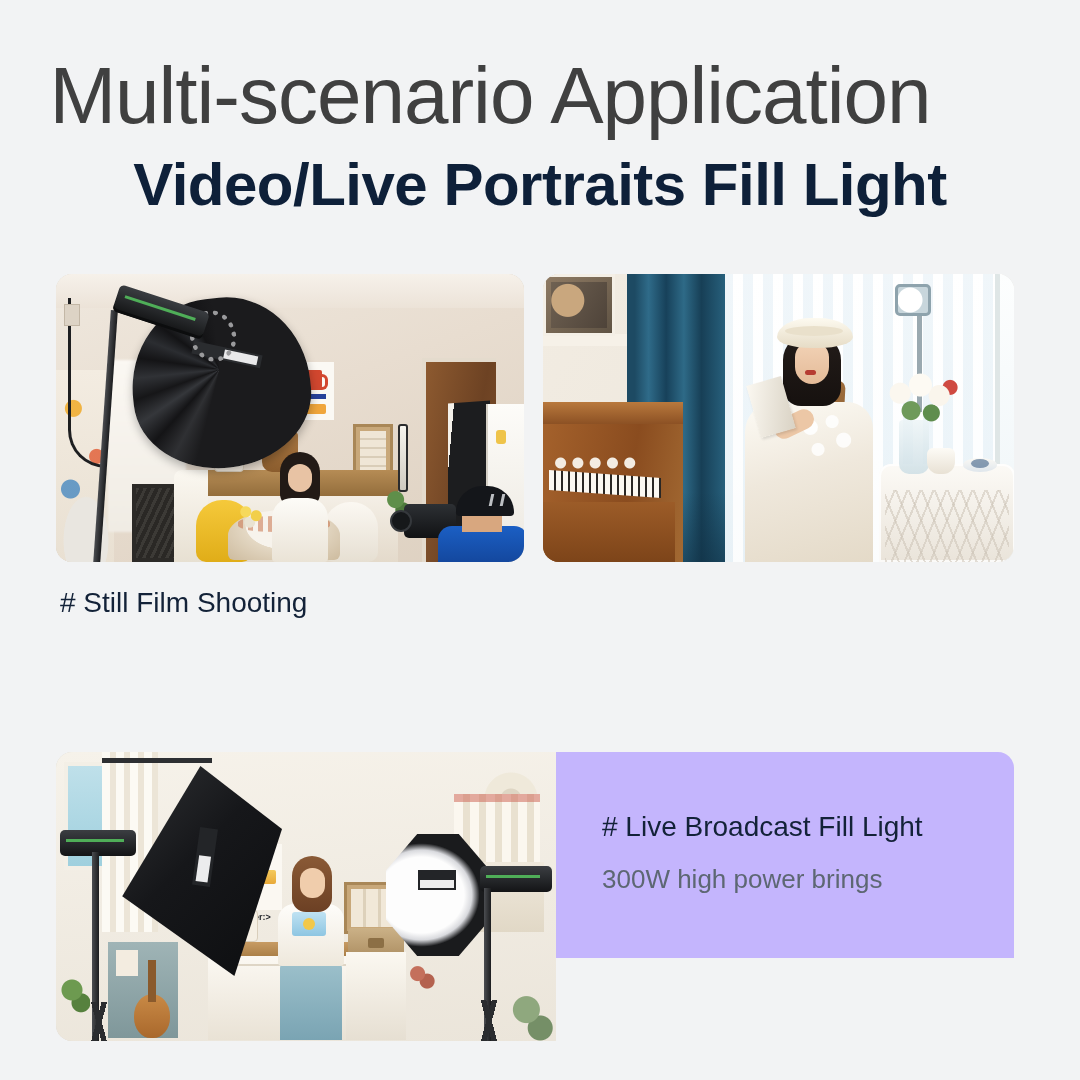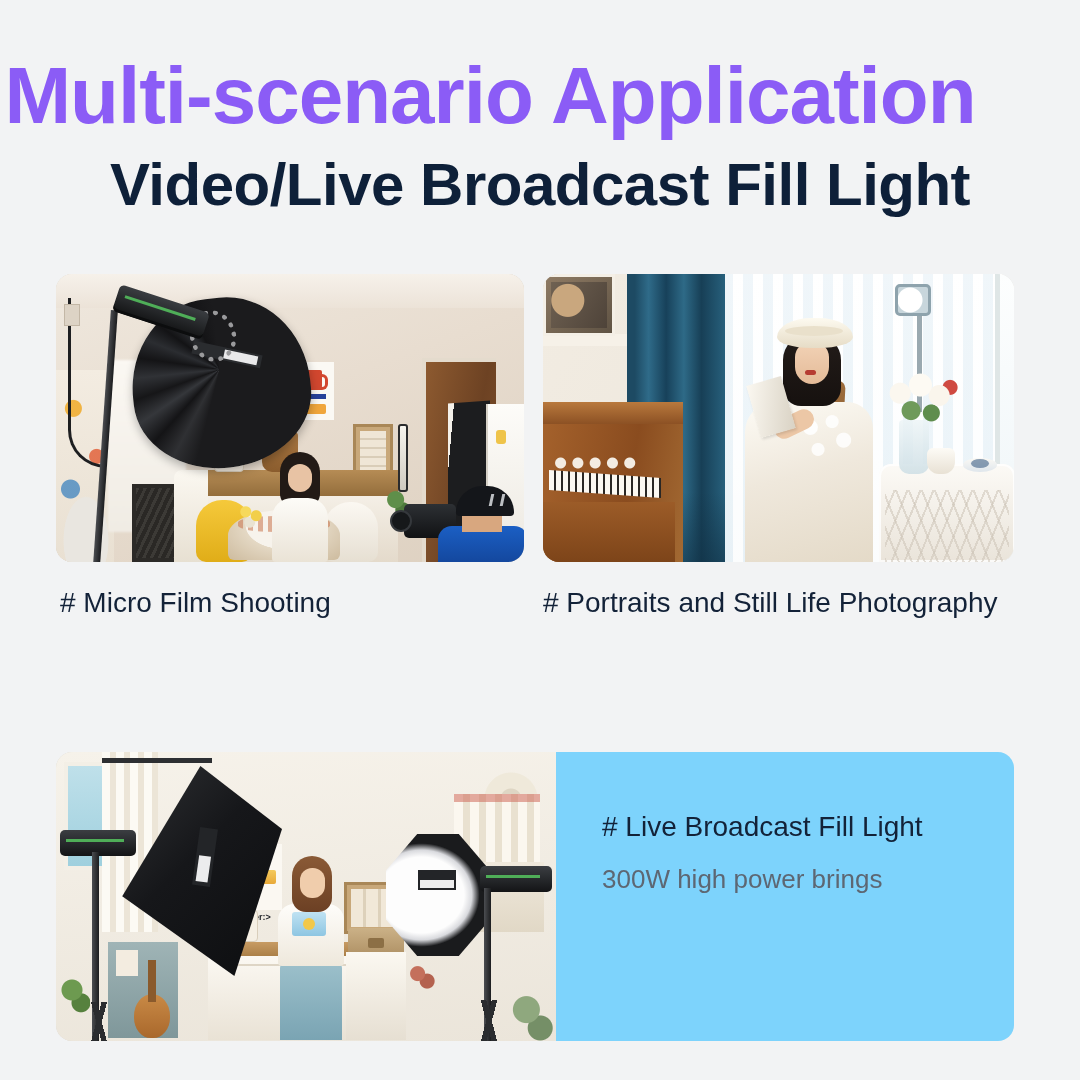--- a/index.html
+++ b/index.html
@@ -8,22 +8,22 @@
     background:#f2f3f4;
     font-family:"Liberation Sans", sans-serif;
     position:relative;
     overflow:hidden;
   }
 
   
   .title {
     position:absolute; left:0; top:56px; width:980px;
     text-align:center;
-    font-size:80px; font-weight:bold; letter-spacing:-1px;
-    color:#8b5cf6; line-height:1.0;
+    font-size:80px; font-weight:normal; letter-spacing:-1px;
+    color:#404040; line-height:1.0;
   }
   .subtitle {
     position:absolute; left:0; top:155px; width:1080px;
     text-align:center;
     font-size:60px; font-weight:bold; letter-spacing:-0.5px;
     color:#0e2039; line-height:1.0;
   }
 
   
   .photo {
@@ -34,21 +34,21 @@
   }
   #photo-microfilm { left:56px; top:274px; width:468px; height:288px; }
   #photo-portrait  { left:543px; top:274px; width:471px; height:288px; }
 
   .bottom-card {
     position:absolute; left:56px; top:752px; width:958px; height:289px;
     border-radius:16px; overflow:hidden; display:flex;
   }
   #photo-live { position:relative; width:500px; height:289px; overflow:hidden; background:#d8d4cb; }
   .gray-panel {
-    width:458px; height:289px; background:#7dd3fc;
+    width:458px; height:206px; background:#c4b5fd;
     padding:58px 0 16px 46px;
   }
 
   
   .caption { position:absolute; }
   #caption-microfilm { left:60px; top:586px; width:470px; }
   #caption-portrait  { left:543px; top:586px; width:520px; }
 
   .cap-head {
     font-size:28px; color:#132238; line-height:1.2;
@@ -377,21 +377,21 @@
     background:radial-gradient(circle at 40% 40%, #8fa87e 0 13px, transparent 14px),
                radial-gradient(circle at 70% 74%, #758f67 0 12px, transparent 13px); }
   .s3-netbag { position:absolute; left:348px; top:208px; width:34px; height:34px;
     background:radial-gradient(circle at 40% 40%, #c4705c 0 7px, transparent 8px),
                radial-gradient(circle at 68% 62%, #b4624f 0 7px, transparent 8px); }
 </style>
 </head>
 <body>
 
 <div class="title">Multi-scenario Application</div>
-<div class="subtitle">Video/Live Broadcast Fill Light</div>
+<div class="subtitle">Video/Live Portraits Fill Light</div>
 
 <div class="photo" id="photo-microfilm">
   <div class="s1-wall"></div>
   <div class="s1-ceil"></div>
   <div class="s1-mural"></div>
   <div class="s1-window"></div>
   <div class="s1-easel"></div>
   <div class="s1-cloth"></div>
   <div class="s1-poster-a"></div>
   <div class="s1-poster-b">
@@ -470,25 +470,24 @@
     <div class="face"></div>
     <div class="lip"></div>
     <div class="hat"></div>
     <div class="hatband"></div>
     <div class="arm"></div>
     <div class="book"></div>
   </div>
 </div>
 
 <div class="caption" id="caption-microfilm">
-  <div class="cap-head"># Micro Film Shooting</div>
+  <div class="cap-head"># Still Film Shooting</div>
 </div>
 
 <div class="caption" id="caption-portrait">
-  <div class="cap-head"># Portraits and Still Life Photography</div>
 </div>
 
 <div class="bottom-card">
   <div id="photo-live">
     <div class="s3-wall"></div>
     <div class="s3-winL"></div>
     <div class="s3-curtainL"></div>
     <div class="s3-rod"></div>
     <div class="s3-poster"></div>
     <div class="s3-butter">Butter:&gt;</div>

